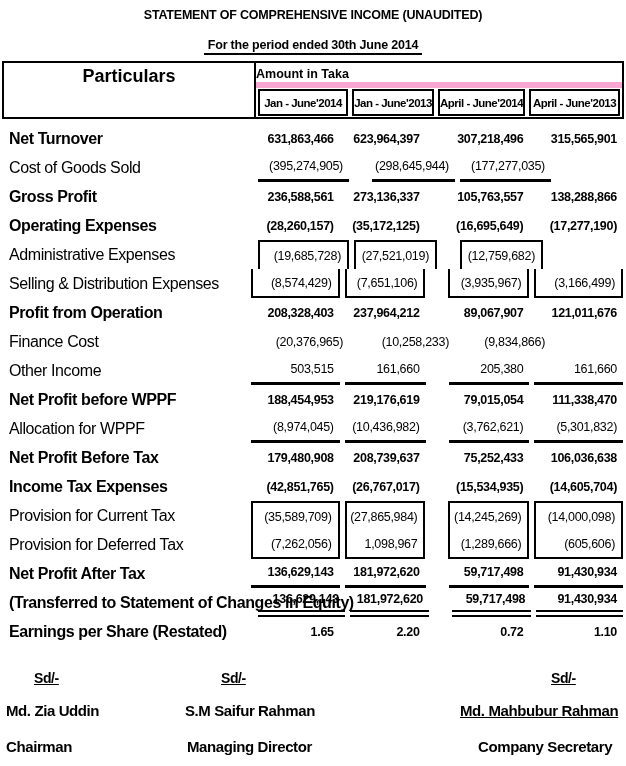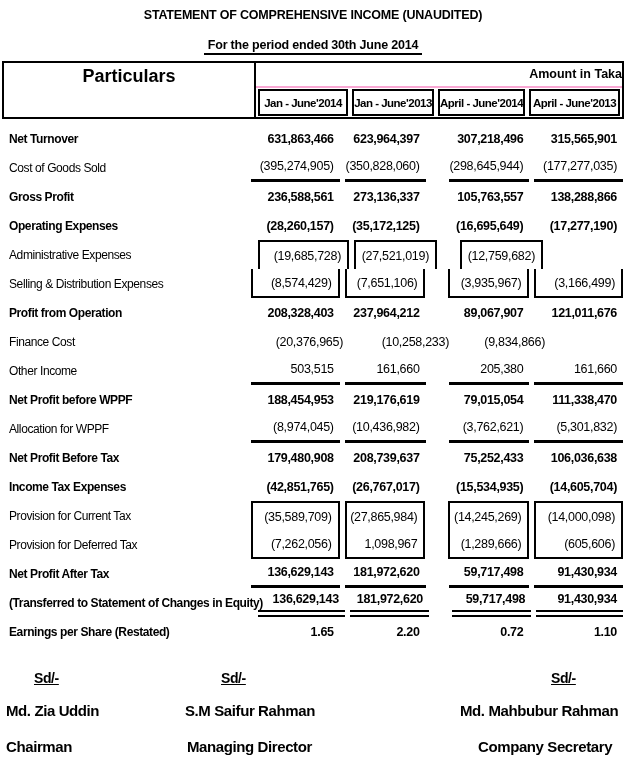--- a/index.html
+++ b/index.html
@@ -14,55 +14,55 @@
   .doc-title { margin-top:8px; text-align:center; font-weight:700; font-size:12.5px; letter-spacing:-0.2px; }
   .doc-subtitle-wrap { text-align:center; margin-top:13px; }
   .doc-subtitle { display:inline-block; font-weight:700; font-size:12.5px; letter-spacing:-0.2px;
                   border-bottom:2px solid #000; padding:0 4px 1px 4px; }
 
   
   .thead { margin:6px 2px 0 2px; border:2px solid #000; display:flex; height:58px; box-sizing:border-box; background:#fff; }
   .th-particulars { width:252px; border-right:2px solid #000; text-align:center; font-weight:700;
                     font-size:18px; padding-top:3px; box-sizing:border-box; }
   .th-right { flex:1; display:flex; flex-direction:column; }
-  .th-amount { height:25px; line-height:23px; border-bottom:2px solid #f9a8d4; text-align:right;
+  .th-amount { height:25px; line-height:23px; border-bottom:6px solid #f9a8d4; text-align:left;
                font-weight:700; font-size:12.5px; box-sizing:border-box; }
   .th-periods { flex:1; display:flex; }
   .th-col { border:2px solid #000; margin:1px 2px; text-align:center; font-weight:700; font-size:11.5px;
             letter-spacing:-0.5px; display:flex; align-items:center; justify-content:center;
             white-space:nowrap; box-sizing:border-box; overflow:visible; }
   .th-col.p1 { flex:0 0 90px; }
   .th-col.p2 { flex:0 0 82px; }
   .th-col.p3 { flex:0 0 84px; }
   .th-col.p4 { flex:1; }
 
   
   .tbody { margin-top:5px; }
   .trow { display:flex; height:29px; }
   .cell { box-sizing:border-box; display:flex; align-items:center; }
-  .label { width:256px; padding-left:9px; font-size:12px; letter-spacing:-0.4px; white-space:nowrap; overflow:visible; }
+  .label { width:256px; padding-left:9px; font-size:16px; letter-spacing:-0.4px; white-space:nowrap; overflow:visible; }
   .num { justify-content:flex-end; font-size:12.5px; letter-spacing:-0.3px; padding-right:6px; white-space:nowrap; }
   .w1 { width:91px; margin:0 3px 0 2px; }
   .w2 { width:83px; margin:0 3px 0 2px; }
   .w3 { width:83px; margin:0 3px 0 20px; }
   .w4 { width:91px; margin:0 3px 0 2px; }
   .trow.bold .label, .trow.bold .num { font-weight:700; }
   .trow.ul-single .num { border-bottom:3px solid #000; }
   .trow.ul-double .num { border-bottom:7px double #000; }
   .trow.box-top .num    { border-top:2px solid #000; border-left:2px solid #000; border-right:2px solid #000; }
   .trow.box-bottom .num { border-bottom:2px solid #000; border-left:2px solid #000; border-right:2px solid #000; }
 
   
   .signatures { position:relative; height:125px; }
   .sig { position:absolute; font-weight:700; white-space:nowrap; letter-spacing:-0.4px; }
   .sd   { font-size:14px; top:24px;text-decoration:underline; }
   .name { font-size:15px; top:56px; }
   .role { font-size:15px; top:92px; }
   .sd1   { left:34px; }  .sd2   { left:221px; } .sd3   { left:551px; }
-  .name1 { left:6px; }   .name2 { left:185px; } .name3 { left:460px; }
+  .name1 { left:6px; }   .name2 { left:185px; } .name3 { left:460px;text-decoration:underline; }
   .role1 { left:6px; }   .role2 { left:187px; } .role3 { left:478px; }
 </style>
 </head>
 <body>
 
 <div class="page">
 
   <div class="doc-title">STATEMENT OF COMPREHENSIVE INCOME (UNAUDITED)</div>
 
   <div class="doc-subtitle-wrap">
@@ -87,21 +87,20 @@
       <div class="cell label">Net Turnover</div>
       <div class="cell num w1">631,863,466</div>
       <div class="cell num w2">623,964,397</div>
       <div class="cell num w3">307,218,496</div>
       <div class="cell num w4">315,565,901</div>
     </div>
 
     <div class="trow ul-single">
       <div class="cell label">Cost of Goods Sold</div>
       <div class="cell num w1">(395,274,905)</div>
-      <div class="cell num w2">(350,828,060)</div>
       <div class="cell num w3">(298,645,944)</div>
       <div class="cell num w4">(177,277,035)</div>
     </div>
 
     <div class="trow bold">
       <div class="cell label">Gross Profit</div>
       <div class="cell num w1">236,588,561</div>
       <div class="cell num w2">273,136,337</div>
       <div class="cell num w3">105,763,557</div>
       <div class="cell num w4">138,288,866</div>

